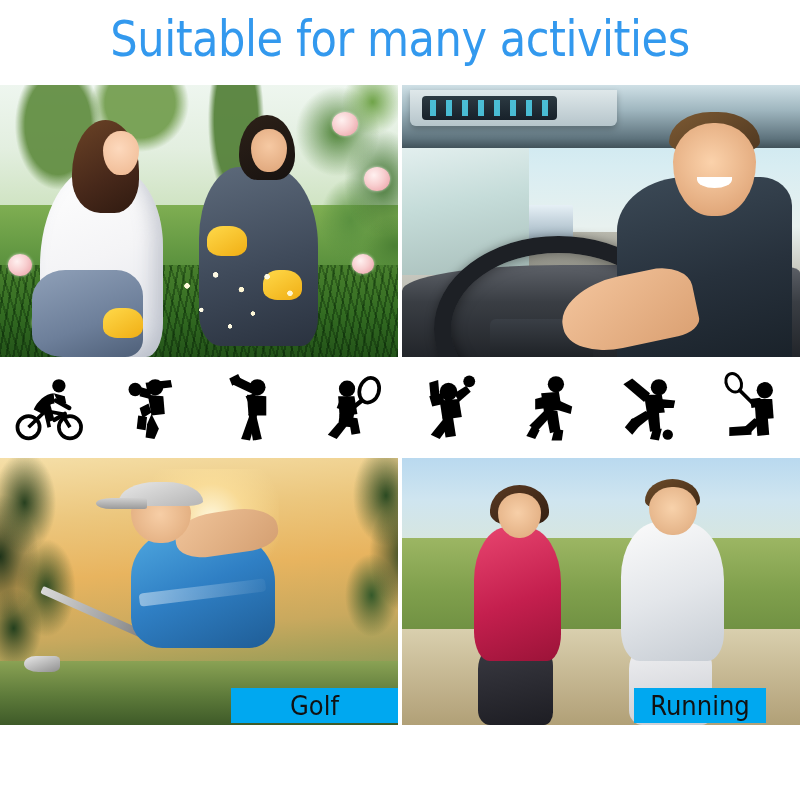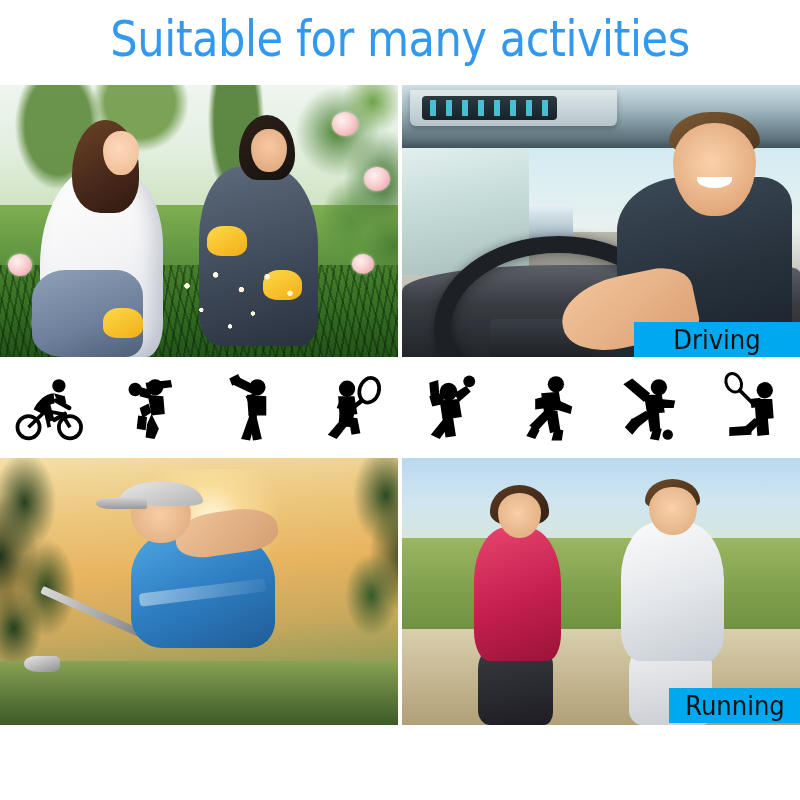--- a/index.html
+++ b/index.html
@@ -70,21 +70,21 @@
     font-size: 27px;
     font-weight: 400;
     text-align: center;
     letter-spacing: 0px;
     white-space: nowrap;
     z-index: 6;
   }
   #caption-gardening { left: 231px; top: 322px; width: 167px; }
   #caption-driving   { left: 634px; top: 322px; width: 166px; }
   #caption-golf      { left: 231px; top: 688px; width: 167px; }
-  #caption-running   { left: 634px; top: 688px; width: 132px; margin-left: 35px; }
+  #caption-running   { left: 634px; top: 688px; width: 132px; }
 
   
   #icon-strip {
     position: absolute;
     left: 0;
     top: 358px;
     width: 800px;
     height: 100px;
     background: #ffffff;
     display: flex;
@@ -467,21 +467,20 @@
       <div class="d-dash"></div>
       <div class="d-wheel"></div>
       <div class="d-wheel-hub"></div>
       <div class="d-man-torso"></div>
       <div class="d-man-arm"></div>
       <div class="d-man-hair"></div>
       <div class="d-man-head"></div>
       <div class="d-man-smile"></div>
     </div>
   </div>
-  <div class="caption" id="caption-driving">Driving</div>
 
   <div id="icon-strip">
 
     <span class="sport-icon">
       <svg viewBox="0 0 100 100" fill="#000">
         <circle cx="21" cy="76" r="15" fill="none" stroke="#000" stroke-width="5"></circle>
         <circle cx="77" cy="76" r="15" fill="none" stroke="#000" stroke-width="5"></circle>
         <circle cx="62" cy="20" r="9"></circle>
         <path d="M21 76 L44 54 L66 58 L77 76" fill="none" stroke="#000" stroke-width="5"></path>
         <path d="M44 54 L49 76" fill="none" stroke="#000" stroke-width="5"></path>
@@ -596,20 +595,21 @@
       <div class="gf-club"></div>
       <div class="gf-club-head"></div>
       <div class="gf-man-shirt"></div>
       <div class="gf-man-shirt-stripe"></div>
       <div class="gf-man-arm"></div>
       <div class="gf-man-head"></div>
       <div class="gf-cap"></div>
       <div class="gf-cap-brim"></div>
     </div>
   </div>
+  <div class="caption" id="caption-golf">Golf</div>
 
   <div class="photo" id="photo-running">
     <div class="scene">
       <div class="r-sky"></div>
       <div class="r-trees"></div>
       <div class="r-grass"></div>
       <div class="r-path"></div>
       <div class="r-woman-legs"></div>
       <div class="r-woman-body"></div>
       <div class="r-woman-hair"></div>

